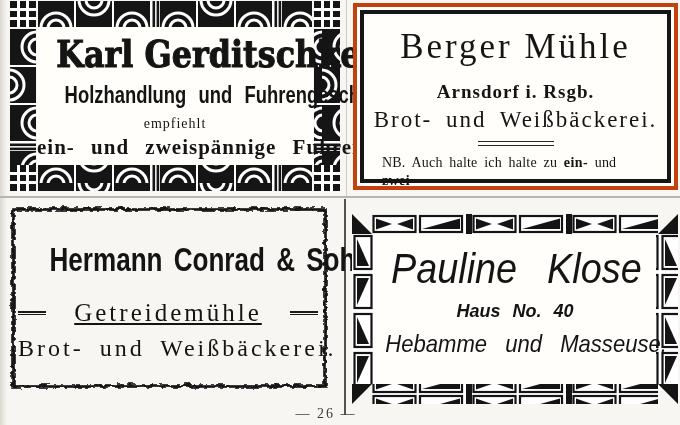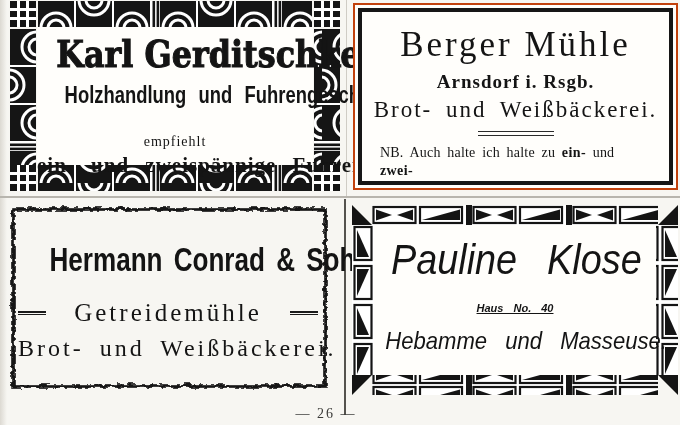--- a/index.html
+++ b/index.html
@@ -26,63 +26,63 @@
   .karl-title{
     margin-top:7px;font-family:"DejaVu Serif", serif;font-weight:bold;
     font-size:37px;line-height:40px;-webkit-text-stroke:1.1px #151515;
     transform:scaleX(0.86);transform-origin:center;letter-spacing:0px;
   }
   .karl-line1{
     margin-top:9px;font-family:"Liberation Sans", sans-serif;font-weight:bold;
     font-size:23px;line-height:25px;word-spacing:9px;
     transform:scaleX(0.8);transform-origin:center;
   }
-  .karl-line2{margin-top:26px;font-size:14px;line-height:15px;letter-spacing:1px;}
+  .karl-line2{margin-top:8px;font-size:14px;line-height:15px;letter-spacing:1px;}
   .karl-line3{margin-top:5px;font-weight:bold;font-size:21px;line-height:23px;
     letter-spacing:1px;word-spacing:10px;}
 
   
   #ad-berger{left:353px;top:3px;width:325px;height:187px;
-    border:2px solid #c2410c;box-sizing:border-box;background:#fffefb;}
+    border:4px solid #c2410c;box-sizing:border-box;background:#fffefb;}
   #ad-berger .frame{position:absolute;left:3px;top:3px;right:3px;bottom:3px;
     border:4px solid #161616;}
   #ad-berger .content{left:8px;right:8px;top:8px;bottom:8px;background:transparent;}
   .berger-title{margin-top:13px;font-size:35px;line-height:37px;letter-spacing:3px;}
-  .berger-location{margin-top:9px;font-weight:bold;font-size:19px;line-height:20px;letter-spacing:1px;}
+  .berger-location{margin-top:17px;font-weight:bold;font-size:19px;line-height:20px;letter-spacing:1px;}
   .berger-business{margin-top:6px;font-size:23px;line-height:24px;letter-spacing:2px;word-spacing:6px;}
   .berger-divider{width:76px;height:3px;margin:9px auto 8px auto;
     border-top:1px solid #2a2a2a;border-bottom:1px solid #2a2a2a;}
   .berger-nb{margin:0 17px;text-align:left;font-size:14px;line-height:18px;
     letter-spacing:0.2px;word-spacing:3px;}
   .berger-nb b{letter-spacing:0.4px;}
   .nb-do{margin-left:9px;}
 
   
   #ad-conrad{left:4px;top:201px;width:328px;height:191px;}
   #ad-conrad .content{left:14px;right:14px;top:14px;bottom:14px;background:transparent;}
   .conrad-title{
     margin-top:27px;font-family:"Liberation Sans", sans-serif;font-weight:bold;
     font-size:33px;line-height:36px;word-spacing:5px;
     transform:scaleX(0.79);transform-origin:center;
   }
-  .conrad-row{margin-top:21px;display:flex;align-items:center;justify-content:flex-start;gap:28px;}
+  .conrad-row{margin-top:21px;display:flex;align-items:center;justify-content:flex-start;gap:28px;text-decoration:underline;}
   .conrad-line1{font-size:25px;line-height:27px;letter-spacing:3px;}
   .dbl-rule{width:40px;height:4px;border-top:2px solid #1a1a1a;border-bottom:1px solid #1a1a1a;box-sizing:border-box;}
   .conrad-line2{margin-top:9px;font-size:24px;line-height:26px;letter-spacing:3px;word-spacing:7px;}
 
   
-  #ad-klose{left:352px;top:205px;width:326px;height:190px;}
+  #ad-klose{left:352px;top:214px;width:326px;height:190px;}
   #ad-klose .content{left:22px;right:22px;top:20px;bottom:20px;}
   .klose-title{
     margin-top:9px;font-family:"Liberation Sans", sans-serif;font-style:italic;
     font-size:43px;line-height:50px;word-spacing:22px;
     transform:scaleX(0.88);transform-origin:center;
   }
-  .klose-line1{margin-top:17px;font-family:"Liberation Sans", sans-serif;font-style:italic;
-    font-weight:bold;font-size:11px;line-height:15px;word-spacing:7px;text-decoration:underline;}
+  .klose-line1{margin-top:11px;font-family:"Liberation Sans", sans-serif;font-style:italic;
+    font-weight:bold;font-size:18px;line-height:15px;word-spacing:7px;}
   .klose-line2{margin-top:12px;font-family:"Liberation Sans", sans-serif;font-style:italic;
     font-size:24px;line-height:26px;word-spacing:13px;
     transform:scaleX(0.92);transform-origin:center;}
 
   
   .page-number{position:absolute;left:0;right:0;bottom:3px;text-align:center;
     font-size:14px;color:#3a3a38;transform:translateX(-14px);letter-spacing:2px;}
 </style>
 </head>
 <body>

